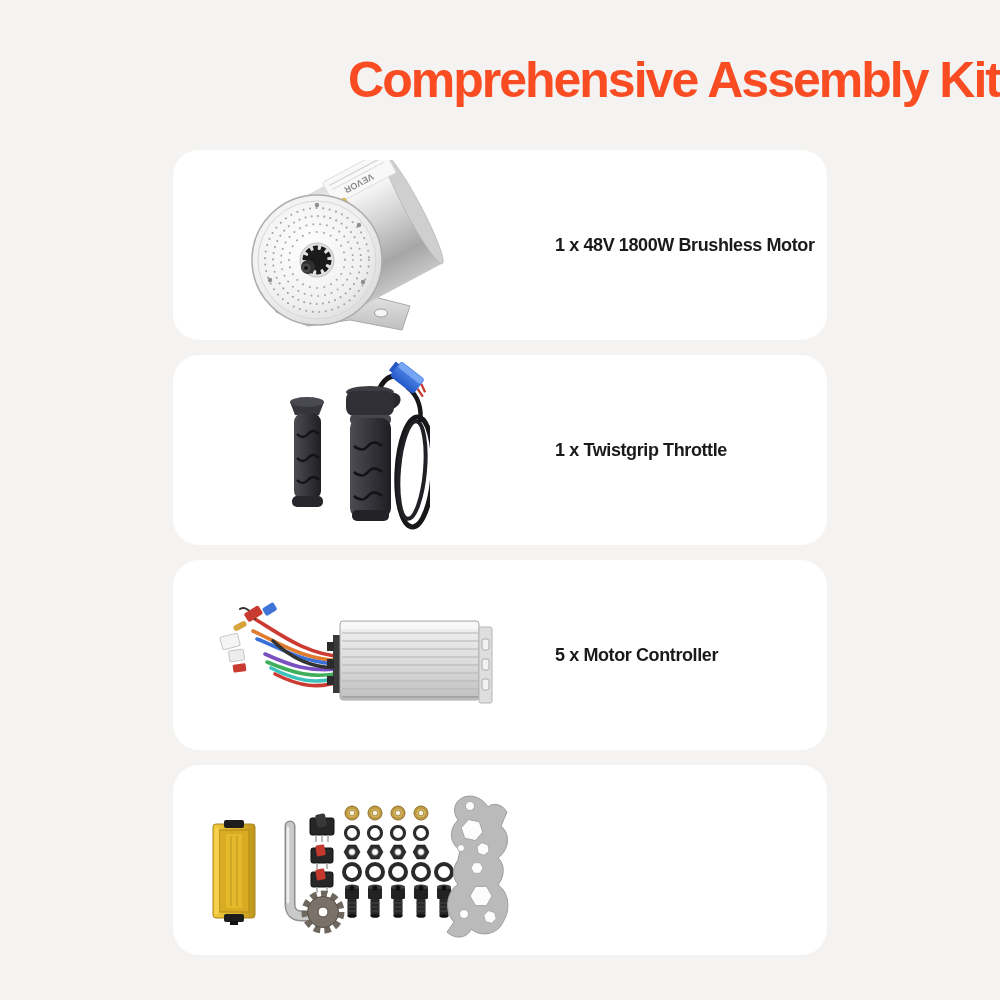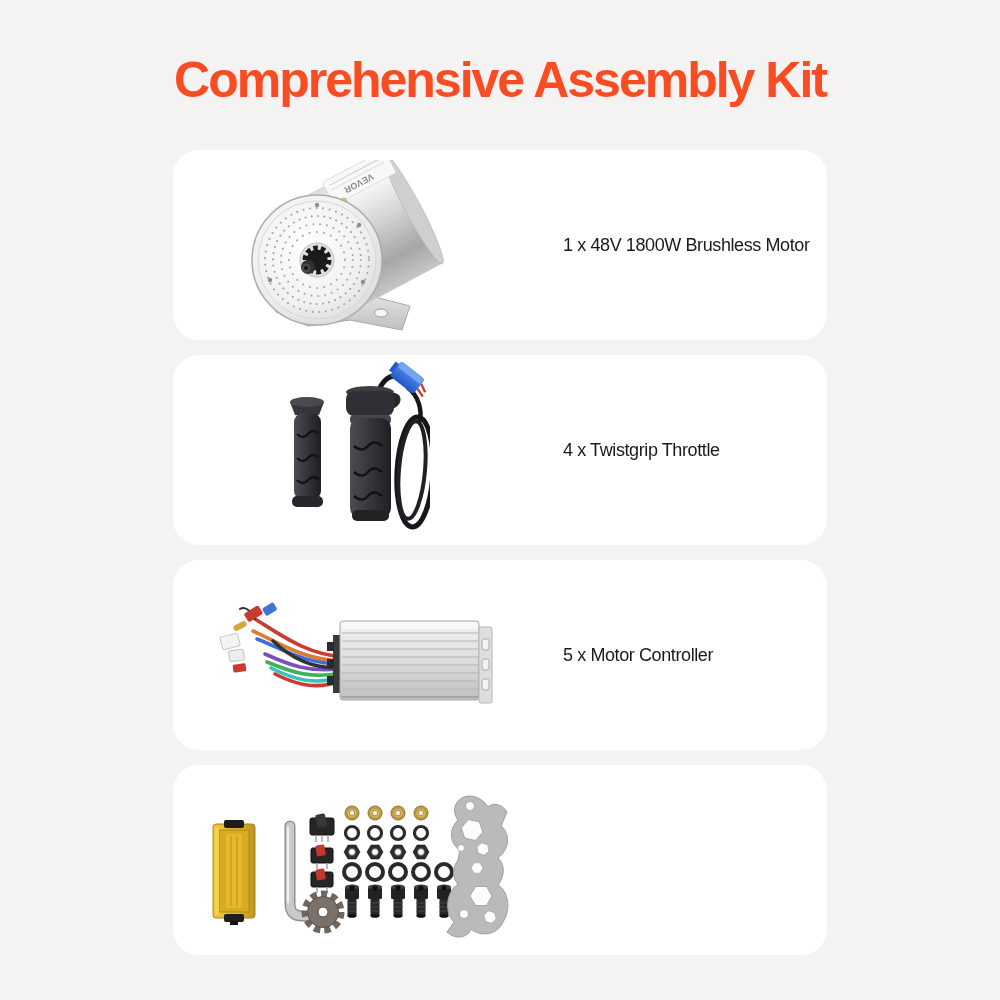--- a/index.html
+++ b/index.html
@@ -1,23 +1,23 @@
 <!DOCTYPE html>
 <html><head>
 <meta charset="utf-8">
 <style>
   html,body{margin:0;padding:0;}
   body{width:1000px;height:1000px;background:#f4f3f1;font-family:"Liberation Sans",sans-serif;overflow:hidden;}
   .page{position:relative;width:1000px;height:1000px;}
-  .title{margin:0;padding-top:48px;text-align:center;font-size:50px;line-height:1.3;
+  .title{margin:0;padding-top:48px;text-align:right;font-size:50px;line-height:1.3;
          font-weight:bold;letter-spacing:-2px;color:#f94c22;}
   .cards{width:654px;margin:37px auto 0;}
   .card{position:relative;height:190px;margin-bottom:15px;border-radius:26px;background:#ffffff;}
-  .item-label{position:absolute;left:390px;top:50%;transform:translateY(-50%);
-              font-size:18px;font-weight:normal;letter-spacing:-0.4px;color:#1a1a1a;white-space:nowrap;}
+  .item-label{position:absolute;left:382px;top:50%;transform:translateY(-50%);
+              font-size:18px;font-weight:bold;letter-spacing:-0.4px;color:#1a1a1a;white-space:nowrap;}
   .art{position:absolute;}
   .art-motor{left:77px;top:10px;}
   .art-throttle{left:107px;top:5px;}
   .art-controller{left:22px;top:37px;}
   .art-hardware{left:27px;top:25px;}
 </style>
 </head>
 <body>
 
 <div class="page">
@@ -134,21 +134,21 @@
           <ellipse cx="90" cy="32" rx="24" ry="6" fill="#3d3d44"></ellipse>
           <rect x="66" y="31" width="48" height="25" rx="8" fill="#2f2f35"></rect>
           <rect x="70" y="55" width="41" height="9" rx="4" fill="#46464d"></rect>
           <rect x="70" y="58" width="41" height="100" rx="10" fill="url(#gripG)"></rect>
           <path d="M74,86 q8,7 14,0 t14,0" stroke="#131317" stroke-width="2.6" fill="none"></path>
           <path d="M74,112 q8,7 14,0 t14,0" stroke="#131317" stroke-width="2.6" fill="none"></path>
           <path d="M74,136 q8,7 14,0 t14,0" stroke="#131317" stroke-width="2.6" fill="none"></path>
           <rect x="72" y="150" width="37" height="11" rx="5" fill="#222227"></rect>
         </g>
       </svg>
-      <div class="item-label">4 x Twistgrip Throttle</div>
+      <div class="item-label">1 x Twistgrip Throttle</div>
     </div>
 
     <div class="card">
       <svg class="art art-controller" width="300" height="115" viewBox="0 0 300 115">
         <defs>
           <linearGradient id="boxG" x1="0" y1="0" x2="0" y2="1">
             <stop offset="0" stop-color="#f2f2f2"></stop>
               <stop offset="0.5" stop-color="#dddddd"></stop>
             <stop offset="1" stop-color="#c0c0c0"></stop>
           </linearGradient>

